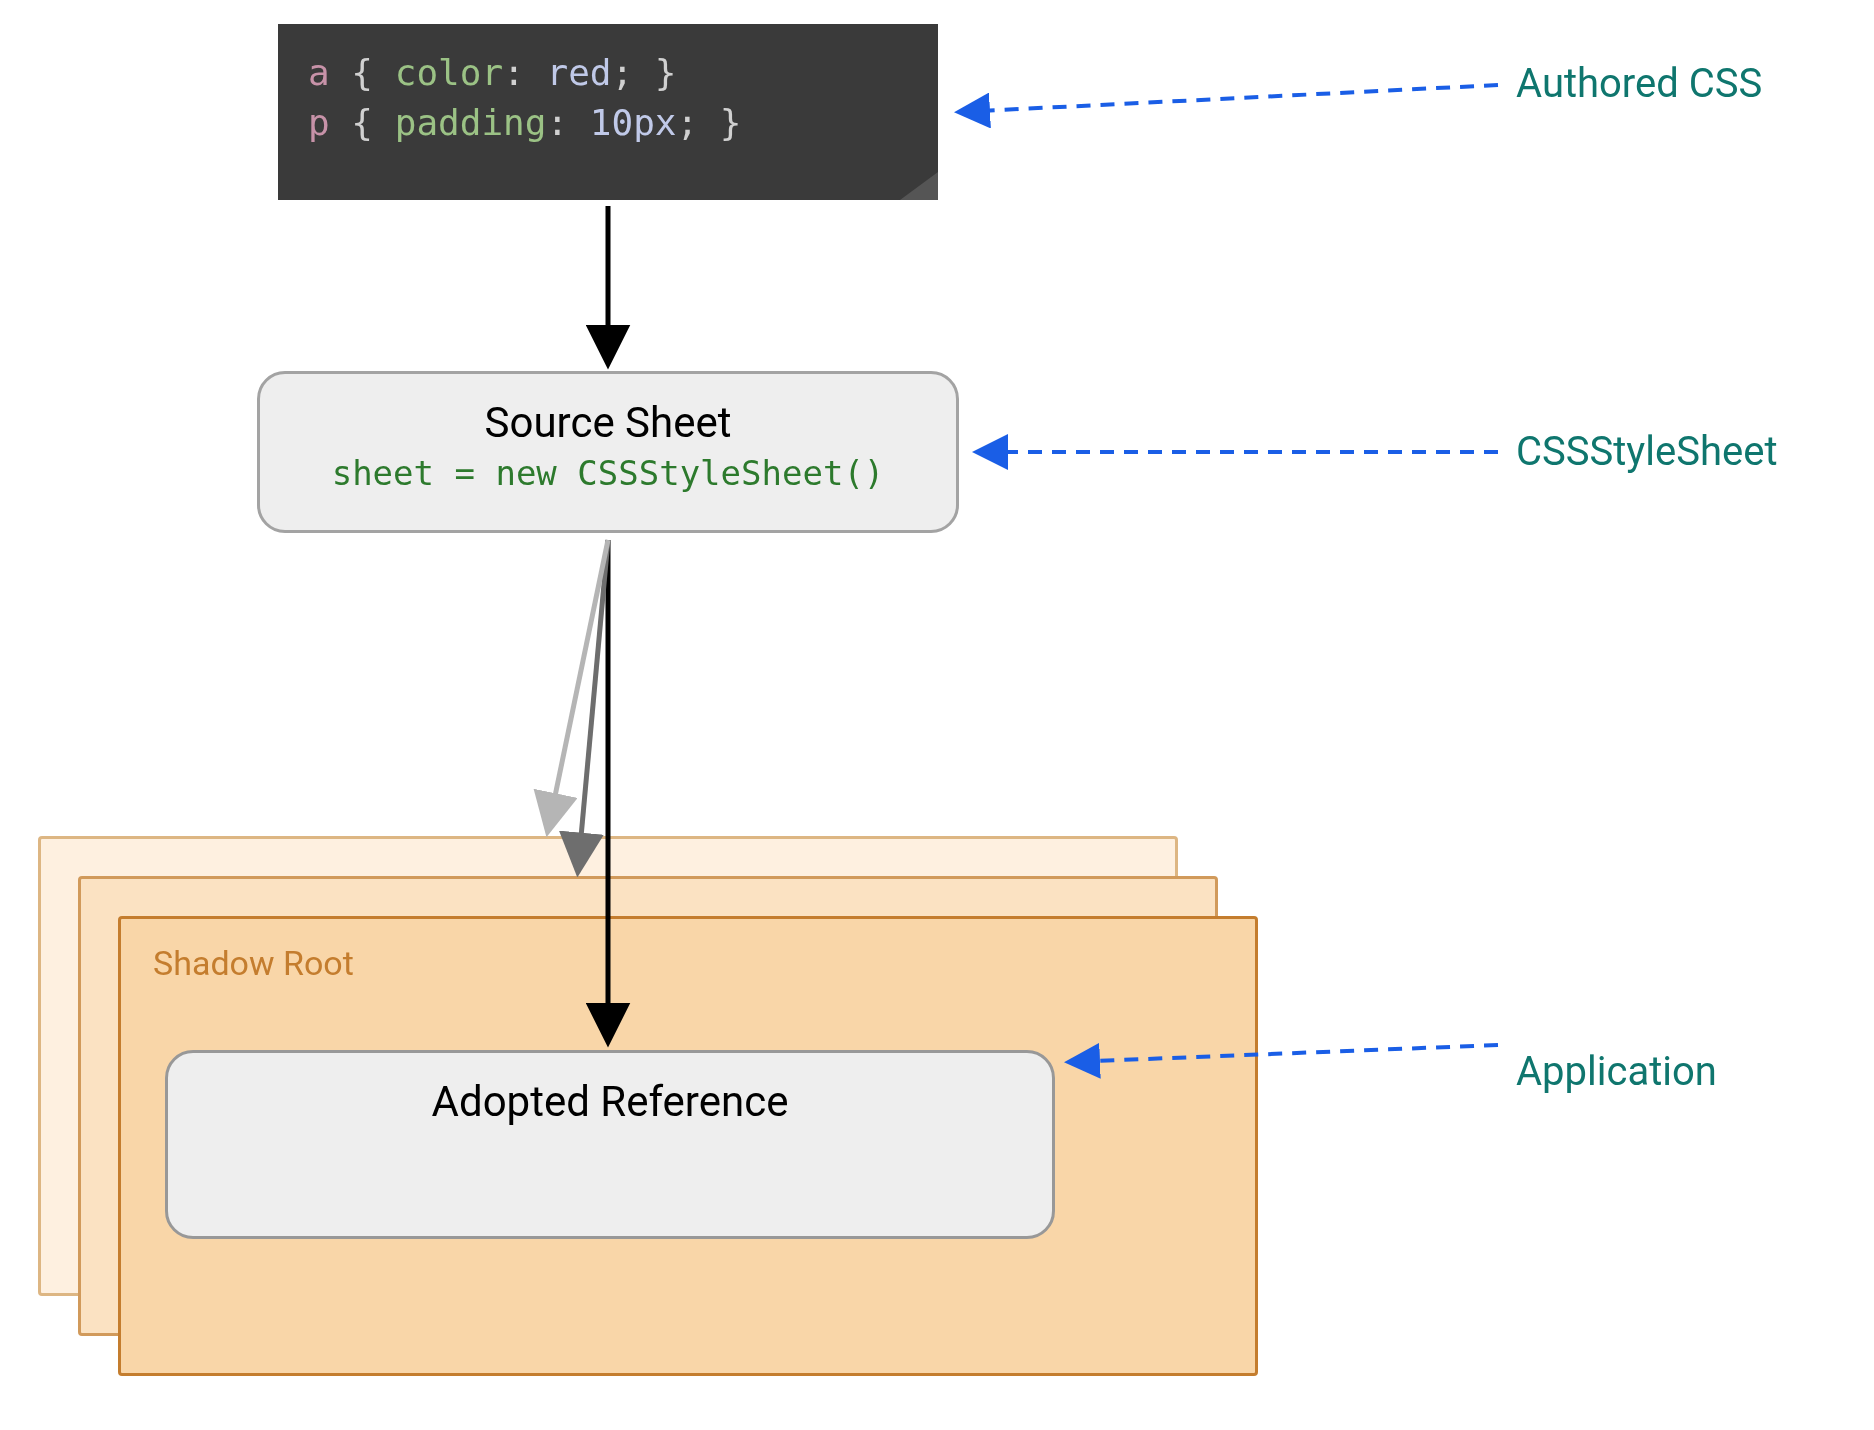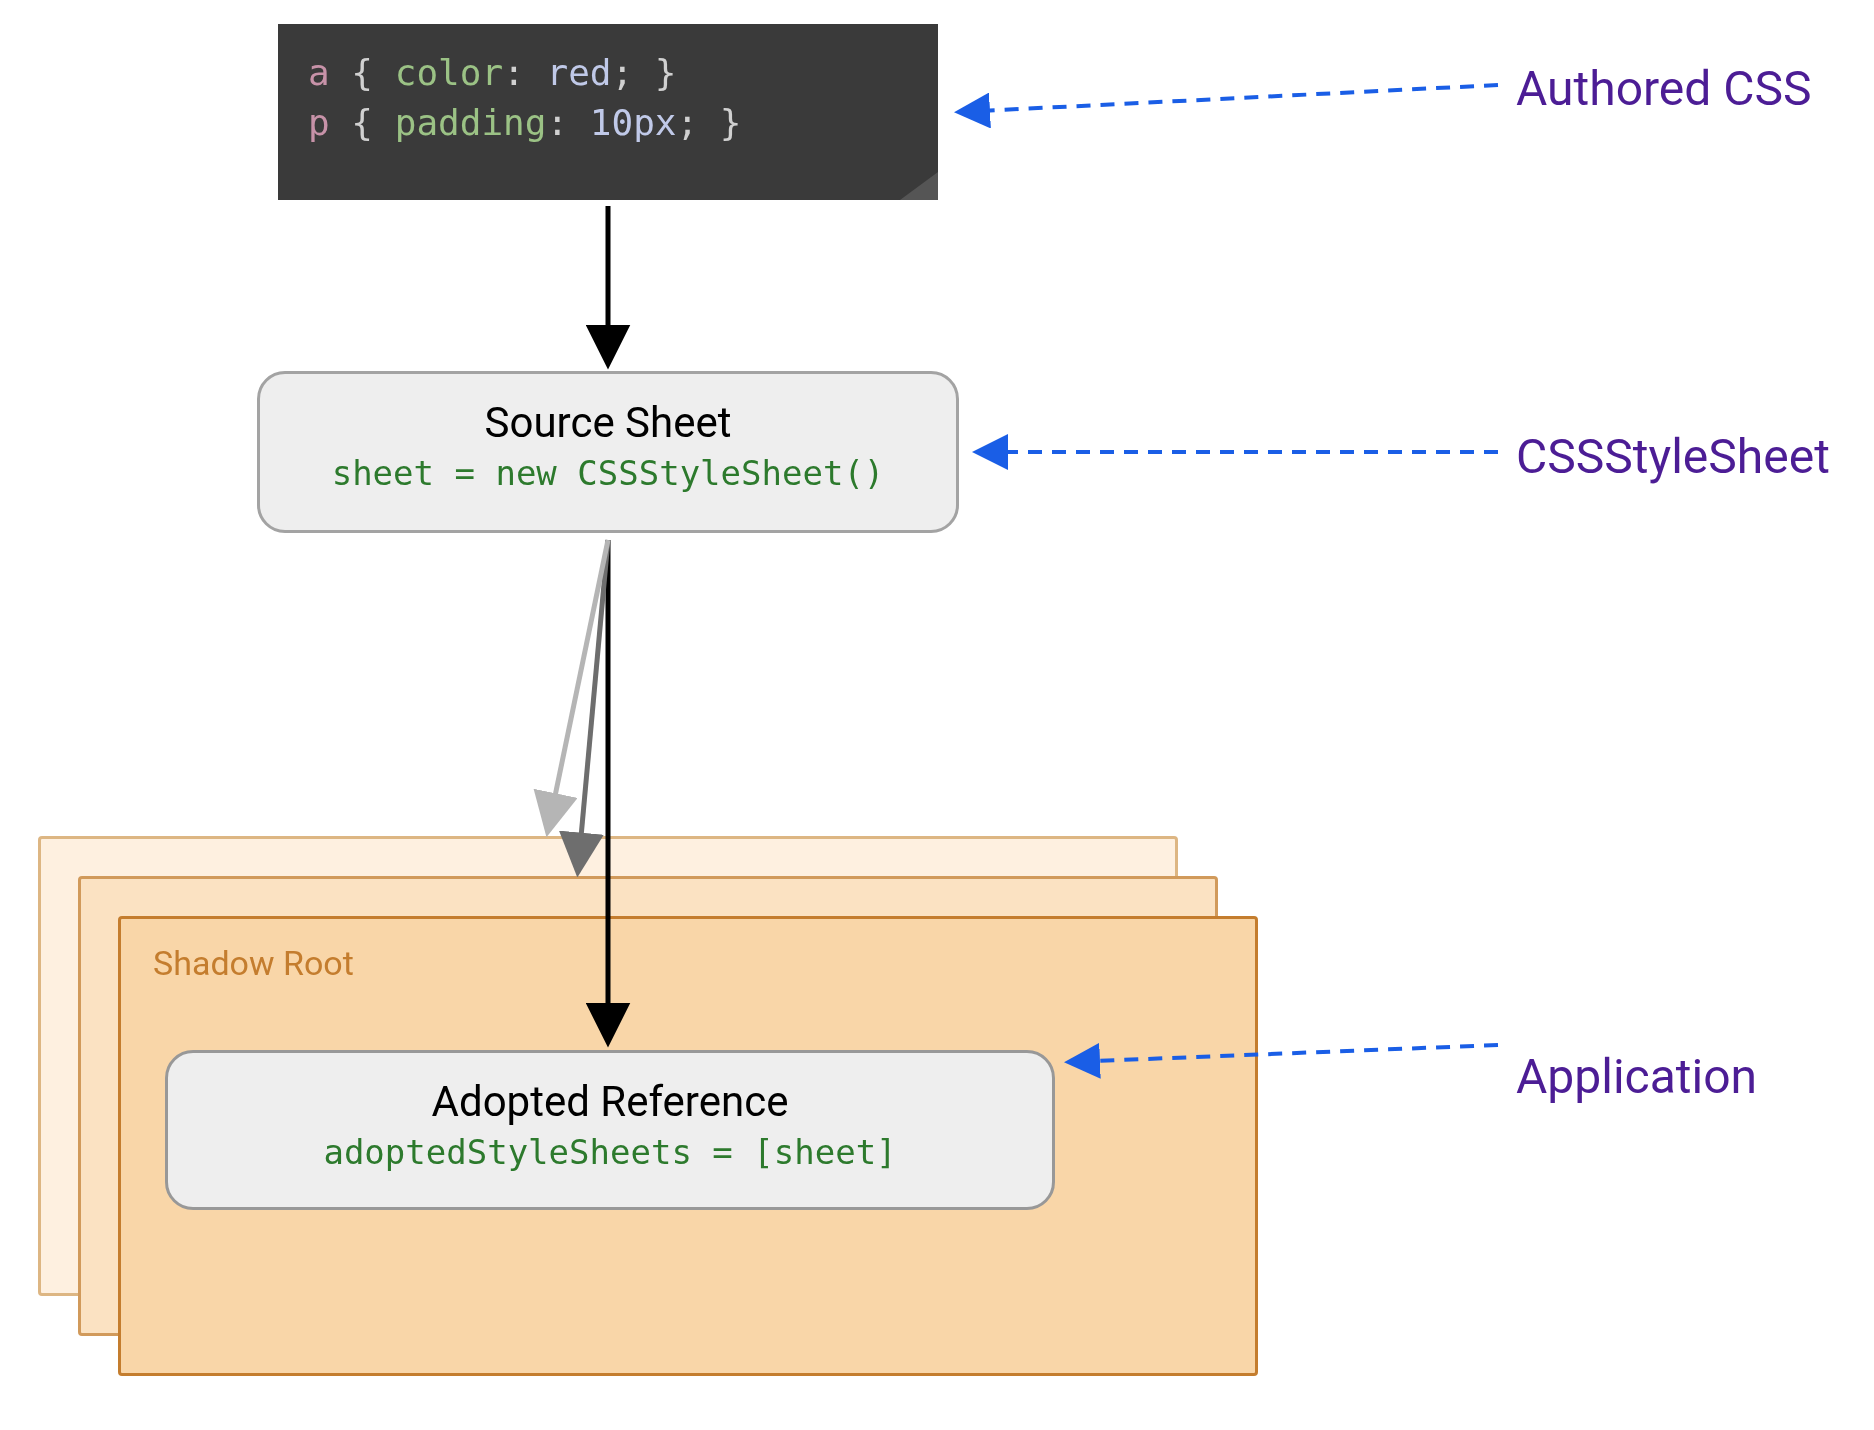--- a/index.html
+++ b/index.html
@@ -130,43 +130,43 @@
       font-size: 34px;
       color: #c47d2e;
     }
     
     
     .adopted-ref {
       position: absolute;
       left: 165px;
       top: 1050px;
       width: 890px;
-      height: 160px;
+      height: 189px;
       background: #eeeeee;
       border: 3px solid #989898;
       border-radius: 28px;
       text-align: center;
       padding-top: 24px;
     }
     .adopted-ref .title {
       font-size: 42px;
       color: #000;
       margin-bottom: 6px;
     }
     .adopted-ref .code {
       font-family: ui-monospace, "SF Mono", Consolas, monospace;
       font-size: 34px;
       color: #2d7a2d;
     }
     
     
     .annotation {
       position: absolute;
-      font-size: 48px;
-      color: #4c1d95;
+      font-size: 40px;
+      color: #0f766e;
     }
     .ann-authored { left: 1516px; top: 60px; }
     .ann-instantiation { left: 1516px; top: 428px; }
     .ann-application { left: 1516px; top: 1048px; }
     
     
     .arrows-svg {
       position: absolute;
       left: 0;
       top: 0;
@@ -193,21 +193,20 @@
   <div class="shadow-stack">
     <div class="shadow-layer l3"></div>
     <div class="shadow-layer l2"></div>
     <div class="shadow-layer l1">
       <div class="shadow-label">Shadow Root</div>
     </div>
   </div>
 
   <div class="adopted-ref">
     <div class="title">Adopted Reference</div>
-    <div class="code">adoptedStyleSheets = [sheet]</div>
   </div>
 
   <div class="annotation ann-authored">Authored CSS</div>
   <div class="annotation ann-instantiation">CSSStyleSheet</div>
   <div class="annotation ann-application">Application</div>
 
   <svg class="arrows-svg" viewBox="0 0 1874 1430" xmlns="http://www.w3.org/2000/svg">
     <defs>
       <marker id="arrow-black" viewBox="0 0 12 12" refX="10" refY="6" markerWidth="9" markerHeight="9" orient="auto-start-reverse">
         <path d="M 0 0 L 12 6 L 0 12 z" fill="#000"></path>

